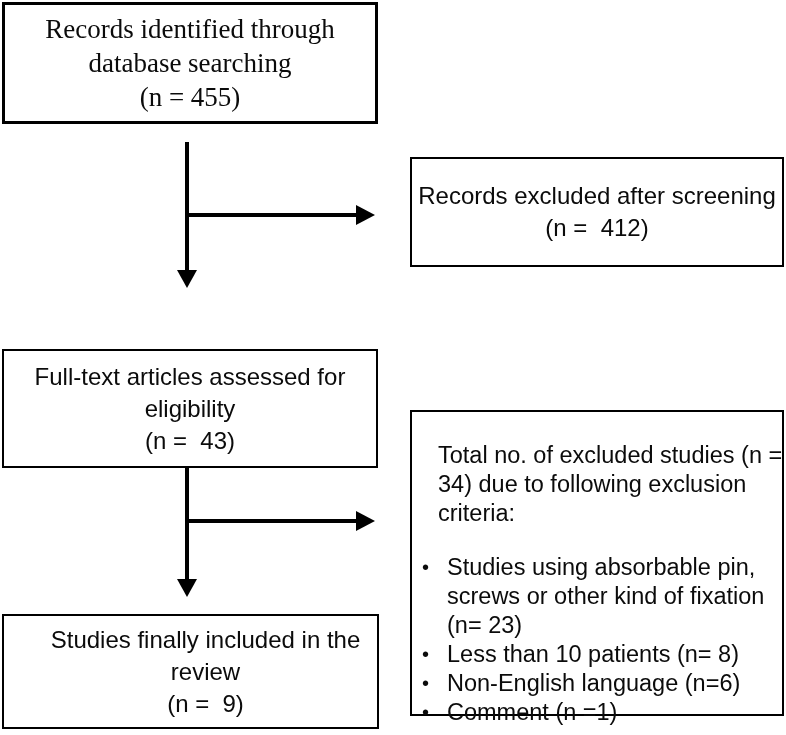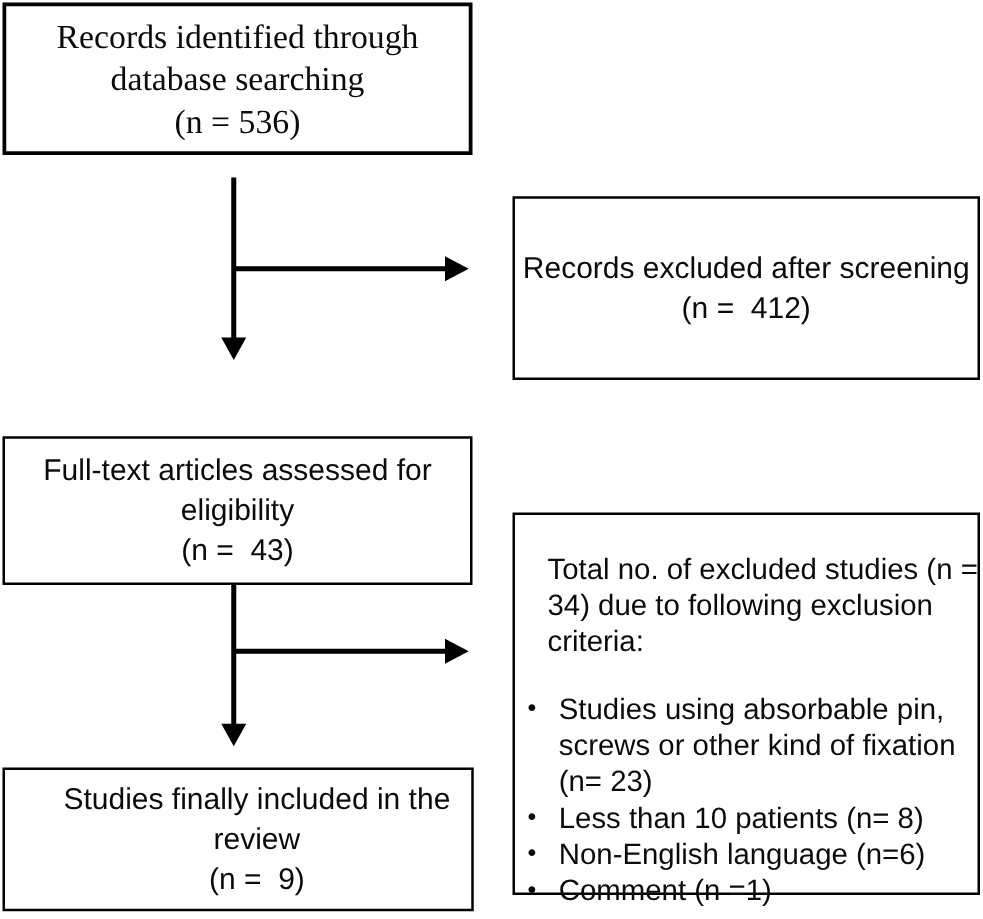--- a/index.html
+++ b/index.html
@@ -60,21 +60,21 @@
   ul.bullets .dot {
     flex: 0 0 25px;
     width: 25px;
     font-size: 20px;
     line-height: 29px;
   }
   ul.bullets .btext { flex: 1 1 auto; }
 
   
   #box-identification   { left: 2px;   top: 2px;   width: 376px; height: 122px; }
-  #box-excl-screening   { left: 410px; top: 157px; width: 374px; height: 147px; }
+  #box-excl-screening   { left: 410px; top: 157px; width: 374px; height: 110px; }
   #box-fulltext         { left: 2px;   top: 309px; width: 376px; height: 119px; margin-top: 40px; }
   #box-excluded-fulltext{ left: 410px; top: 410px; width: 374px; height: 306px; }
   #box-included         { left: 2px;   top: 614px; width: 377px; height: 115px; padding-left: 30px; }
 </style>
 </head>
 <body>
 
 <div class="canvas">
 
   <svg class="arrow-layer" width="786" height="735" viewBox="0 0 786 735" xmlns="http://www.w3.org/2000/svg">
@@ -88,21 +88,21 @@
       <polygon points="177,270 197,270 187,288"></polygon>
       <polygon points="356,205 356,225 375,215"></polygon>
       <polygon points="177,579 197,579 187,597"></polygon>
       <polygon points="356,511 356,531 375,521"></polygon>
     </g>
   </svg>
 
   <div class="box serif-box" id="box-identification">
     <div class="lines">Records identified through
 database searching
-(n = 536)</div>
+(n = 455)</div>
   </div>
 
   <div class="box sans center-box" id="box-excl-screening">
     <div class="lines">Records excluded after screening
 (n =  412)</div>
   </div>
 
   <div class="box sans center-box" id="box-fulltext">
     <div class="lines">Full-text articles assessed for
 eligibility

